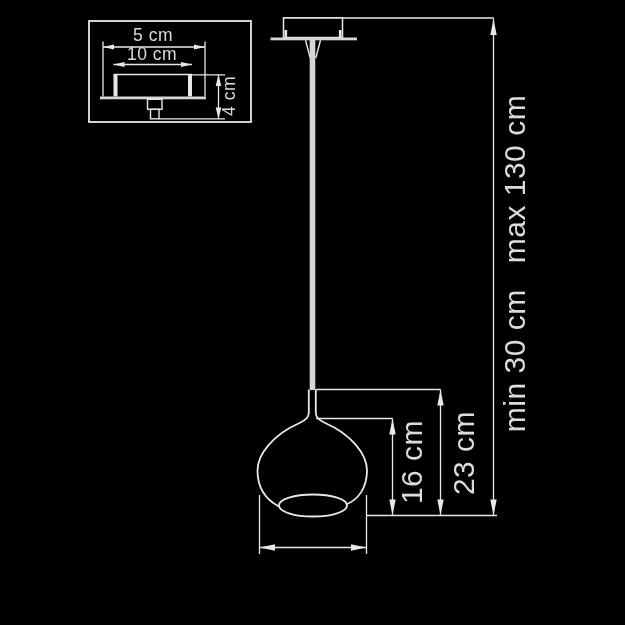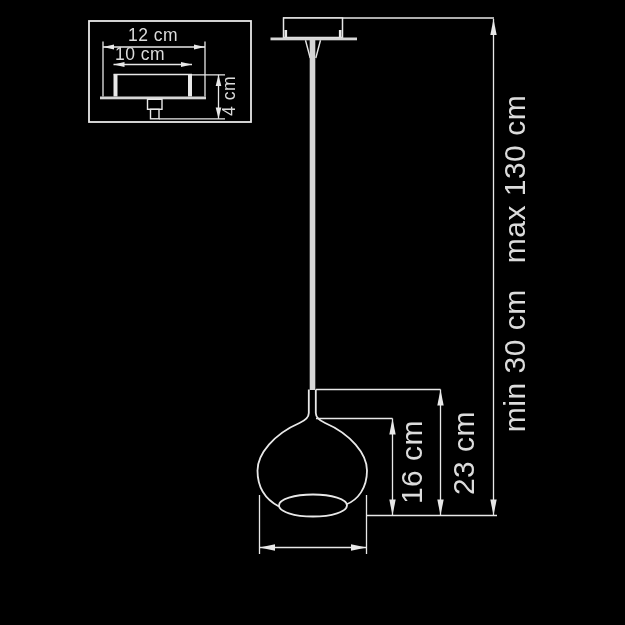--- a/index.html
+++ b/index.html
@@ -121,23 +121,23 @@
 
       <g stroke-width="1.3">
         <line x1="493.5" y1="19" x2="493.5" y2="515.5"></line>
         <polygon points="493.5,19 490.3,35 496.7,35" fill="#e8e8e8" stroke="none"></polygon>
         <polygon points="493.5,515.5 490.3,499.5 496.7,499.5" fill="#e8e8e8" stroke="none"></polygon>
         <line x1="366.5" y1="515.5" x2="497" y2="515.5"></line>
       </g>
     </g>
   </svg>
 
-  <div class="dim-label small" style="left:93px;top:27px;width:120px;">12 cm</div>
+  <div class="dim-label small" style="left:93px;top:27px;width:120px;">5 cm</div>
 
-  <div class="dim-label small" style="left:80px;top:46px;width:120px;">10 cm</div>
+  <div class="dim-label small" style="left:92px;top:46px;width:120px;">10 cm</div>
 
   <div class="dim-label small rot" style="left:195px;top:87px;width:70px;height:18px;">4 cm</div>
 
 
   <div class="dim-label big rot" style="left:362px;top:447px;width:100px;height:30px;">16 cm</div>
 
   <div class="dim-label big rot" style="left:414px;top:438px;width:100px;height:30px;">23 cm</div>
 
   <div class="dim-label big rot minmax" style="left:344px;top:248px;width:341px;height:31px;">
     <span>min 30 cm</span>

